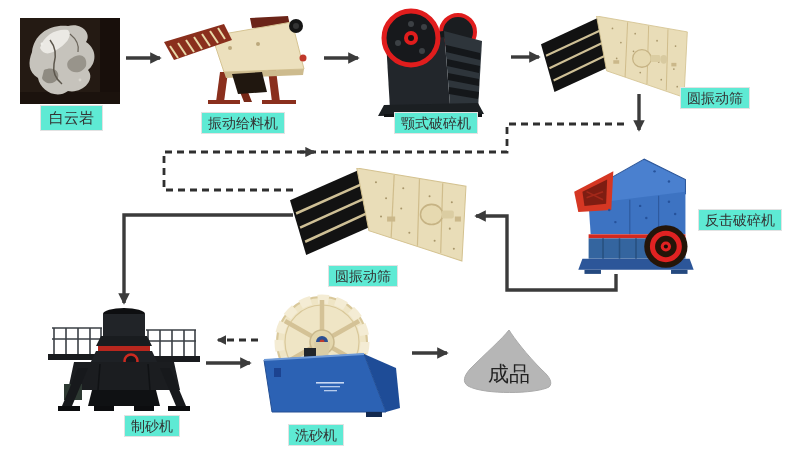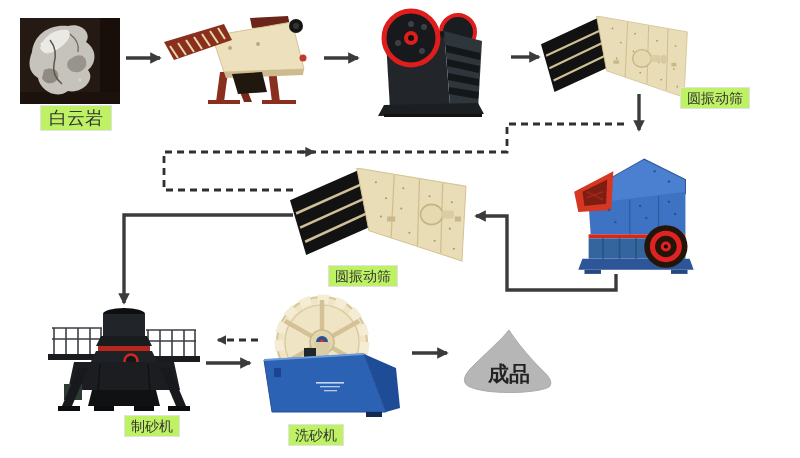--- a/index.html
+++ b/index.html
@@ -1,23 +1,23 @@
 <!DOCTYPE html>
 <html><head>
 <meta charset="utf-8">
 <style>
   html,body{margin:0;padding:0;background:#fff;font-family:"Liberation Sans",sans-serif;}
   #canvas{position:relative;width:800px;height:458px;background:#ffffff;overflow:hidden;}
   .machine{position:absolute;}
-  .label{position:absolute;background:#bef264;border:1px solid #e2e2e2;color:#333;
+  .label{position:absolute;background:#5eead4;border:1px solid #e2e2e2;color:#333;
          font-size:14px;line-height:18px;padding:1px 6px;white-space:nowrap;}
-  .label.big{font-size:18px;line-height:20px;padding:2px 8px;}
+  .label.big{font-size:15px;line-height:20px;padding:2px 8px;}
   #flow{position:absolute;left:0;top:0;z-index:5;}
   .product-text{position:absolute;left:454px;top:360px;width:110px;text-align:center;
-                font-size:21px;font-weight:700;color:#222;z-index:6;}
+                font-size:21px;font-weight:400;color:#222;z-index:6;}
   .label{z-index:7;}
 </style>
 </head>
 <body>
 
 <div id="canvas">
 
   <svg class="machine" style="left:20px;top:18px" width="100" height="86" viewBox="0 0 100 86">
     <rect width="100" height="86" fill="#241a13"></rect>
     <rect x="80" width="20" height="86" fill="#180f0b"></rect>
@@ -273,18 +273,21 @@
       <path d="M412,353 H447" marker-end="url(#ah)"></path>
     </g>
     <g stroke="#2f2f2f" stroke-width="2.8" fill="none" stroke-dasharray="7 5">
       <path d="M293,190 H164 V152 H507 V124 H627"></path>
       <path d="M258,340 H218" marker-end="url(#ah)"></path>
     </g>
     <path d="M300,152 H314" stroke="#2f2f2f" stroke-width="3" fill="none" marker-end="url(#ah)"></path>
   </svg>
 
   <div class="label big" style="left:40px;top:105px">白云岩</div>
+  <div class="label" style="left:201px;top:112px">振动给料机</div>
+  <div class="label" style="left:394px;top:112px">颚式破碎机</div>
   <div class="label" style="left:680px;top:87px">圆振动筛</div>
+  <div class="label" style="left:698px;top:209px">反击破碎机</div>
   <div class="label" style="left:328px;top:265px">圆振动筛</div>
   <div class="label" style="left:124px;top:415px">制砂机</div>
   <div class="label" style="left:288px;top:424px">洗砂机</div>
 
 </div>
 
 </body></html>

